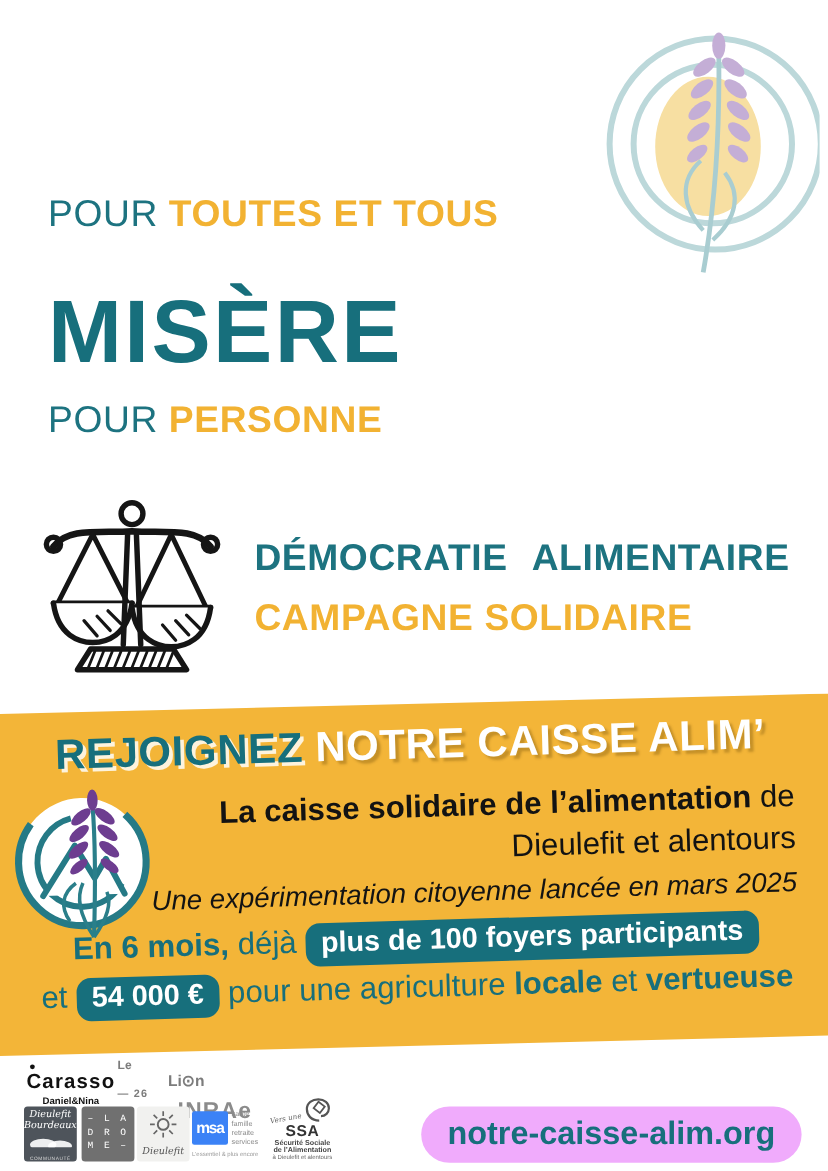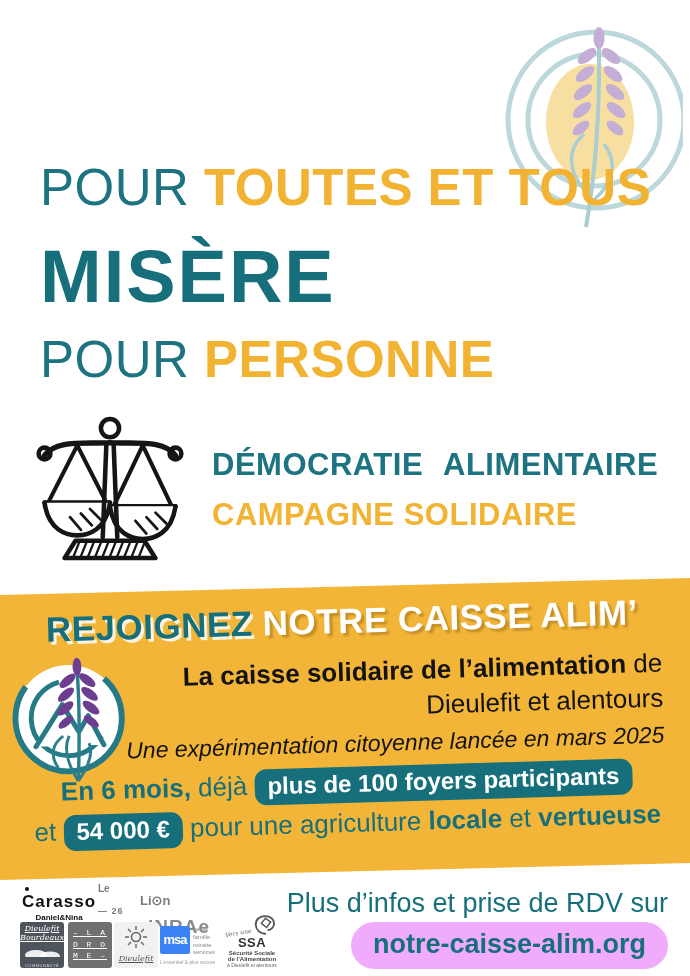--- a/index.html
+++ b/index.html
@@ -8,21 +8,21 @@
     position:relative; width:690px; height:976px; margin:0 auto;
     background:#ffffff; overflow:hidden;
     font-family:"Liberation Sans", sans-serif;
   }
   
   .decor-flower{ position:absolute; left:498px; top:22px; z-index:1; }
   .headline{ position:absolute; left:40px; z-index:2; font-weight:800; color:#176f7c;
              font-size:74px; line-height:1; letter-spacing:2px; }
   .h1a{ top:68px; }
   .h1b{ top:240px; }
-  .subline{ position:absolute; left:40px; z-index:2; font-size:51px; line-height:1; letter-spacing:.5px; }
+  .subline{ position:absolute; left:40px; z-index:2; font-size:31px; line-height:1; letter-spacing:.5px; }
   .sub1{ top:162px; } .sub2{ top:334px; }
   .subline .pre{ color:#1d7380; font-weight:400; }
   .subline .hl{ color:#f2b232; font-weight:800; }
   
   .scales{ position:absolute; left:30px; top:408px; z-index:2; }
   .tagline{ position:absolute; left:212px; top:447px; z-index:2; }
   .tagline-1{ font-size:31px; font-weight:800; color:#1d7380; word-spacing:12px; letter-spacing:.5px; }
   .tagline-2{ margin-top:14px; font-size:31px; font-weight:800; color:#f2b232; letter-spacing:.5px; }
   
   .banner{ position:absolute; left:0; top:577px; width:690px; height:303px;
@@ -52,21 +52,21 @@
          padding:7px 22px 9px; font-size:27px; font-weight:700; color:#176f7c; white-space:nowrap; cursor:pointer; }
   
   .logo{ position:absolute; }
   .l-carasso{ left:22px; top:12px; color:#111; }
   .carasso-name{ font-size:17px; font-weight:800; letter-spacing:1px; position:relative; }
   .carasso-dot{ position:absolute; left:3px; top:-5px; width:4px; height:4px; border-radius:50%; background:#111; }
   .carasso-sub{ font-size:8px; font-weight:700; text-align:center; margin-top:1px; }
   .l-lion{ left:98px; top:4px; color:#7c7c7c; font-weight:700; line-height:1.0; text-align:left; }
   .lion-l1{ font-size:10px; } .lion-l2{ font-size:13px;padding-left:42px; } .lion-l3{ font-size:9px; letter-spacing:1px; }
   .l-inrae{ left:148px; top:36px; color:#8b8b8b; font-size:19px; font-weight:800; letter-spacing:1px; }
-  .sq{ width:44px; height:46px; border-radius:3px; overflow:hidden; text-align:center;text-decoration:underline; }
+  .sq{ width:44px; height:46px; border-radius:3px; overflow:hidden; text-align:center; }
   .l-cc{ left:20px; top:42px; background:#4e545b; color:#fff; padding-top:3px; }
   .cc-script{ font-family:"DejaVu Serif", serif; font-style:italic; font-size:8px; line-height:1.1; }
   .cc-caps{ font-size:4px; letter-spacing:.5px; margin-top:2px; color:#d8d8d8; }
   .l-drome{ left:68px; top:42px; background:#707070; color:#fff; padding-top:5px;
             font-family:"Liberation Mono", monospace; font-size:8px; line-height:1.45; letter-spacing:2px; }
   .l-dieulefit{ left:114px; top:42px; background:#f1f1ef; color:#555; padding-top:2px; }
   .dieu-script{ font-family:"DejaVu Serif", serif; font-style:italic; font-size:8px; color:#555; }
   .l-msa{ left:160px; top:46px; width:66px; }
   .msa-row{ display:flex; align-items:flex-start; }
   .msa-sq{ width:30px; height:28px; background:#3b82f6; color:#fff; font-weight:800; font-size:13px;
@@ -236,17 +236,16 @@
           <path d="M17,27 C8,27 3,21 3,14 C3,7 9,3 16,3 C23,3 28,7 28,13 C28,18 24,22 19,22" fill="none" stroke="#555" stroke-width="2.5"></path>
           <rect x="12.5" y="7.5" width="9" height="9" transform="rotate(38 17 12)" fill="#ffffff" stroke="#555" stroke-width="2"></rect>
         </svg>
       </div>
       <div class="ssa-big">SSA</div>
       <div class="ssa-l1">Sécurité Sociale</div>
       <div class="ssa-l2">de l’Alimentation</div>
       <div class="ssa-l3">à Dieulefit et alentours</div>
     </div>
 
-    <div class="info-line">Plus d’infos et prise de RDV sur</div>
     <div class="pill">notre-caisse-alim.org</div>
 
   </div>
 </div>
 
 </body></html>

